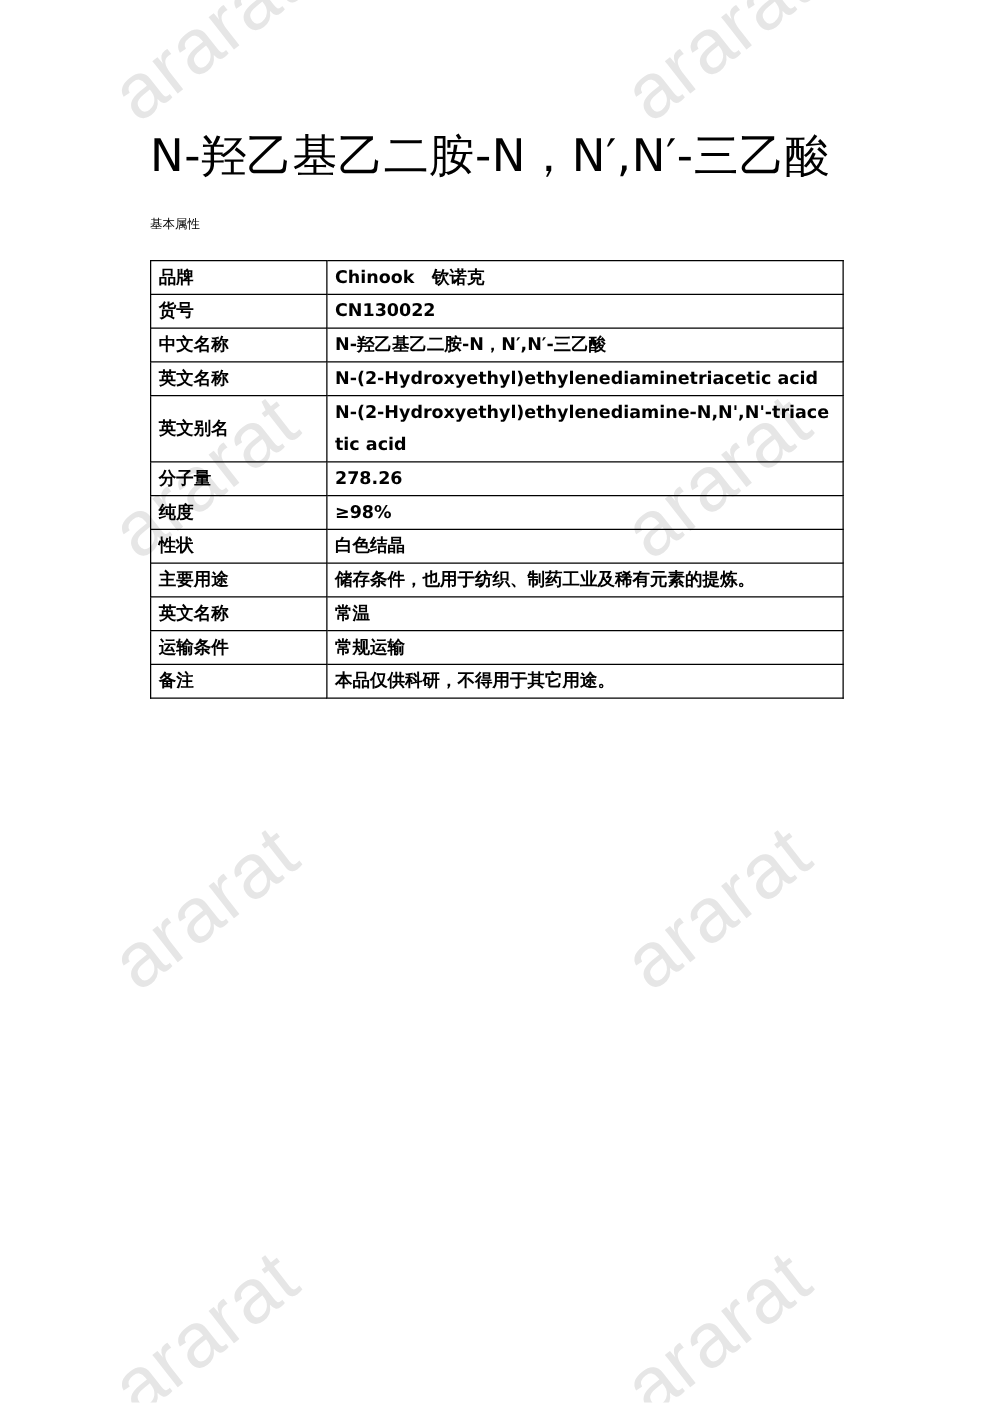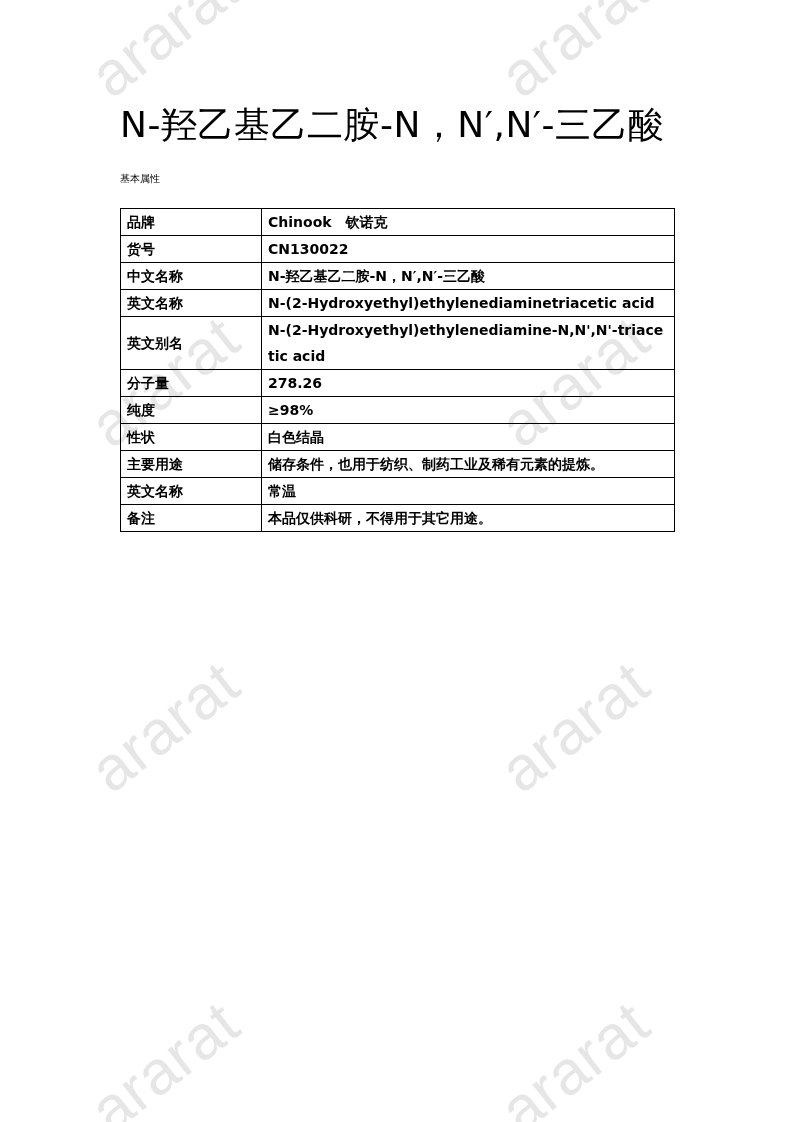--- a/index.html
+++ b/index.html
@@ -82,17 +82,21 @@
     </tr>
     <tr>
       <td class="key">主要用途</td>
       <td class="val">储存条件，也用于纺织、制药工业及稀有元素的提炼。</td>
     </tr>
     <tr>
       <td class="key">英文名称</td>
       <td class="val">常温</td>
     </tr>
     <tr>
+      <td class="key">运输条件</td>
+      <td class="val">常规运输</td>
+    </tr>
+    <tr>
       <td class="key">备注</td>
       <td class="val">本品仅供科研，不得用于其它用途。</td>
     </tr>
   </tbody>
 </table>
 
 </body></html>

